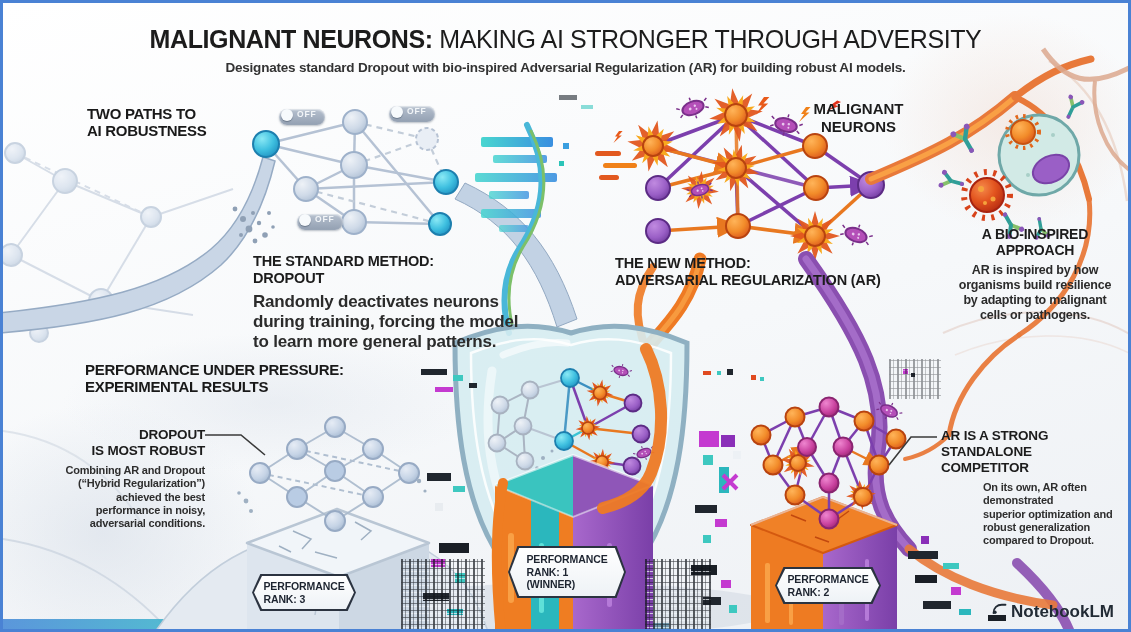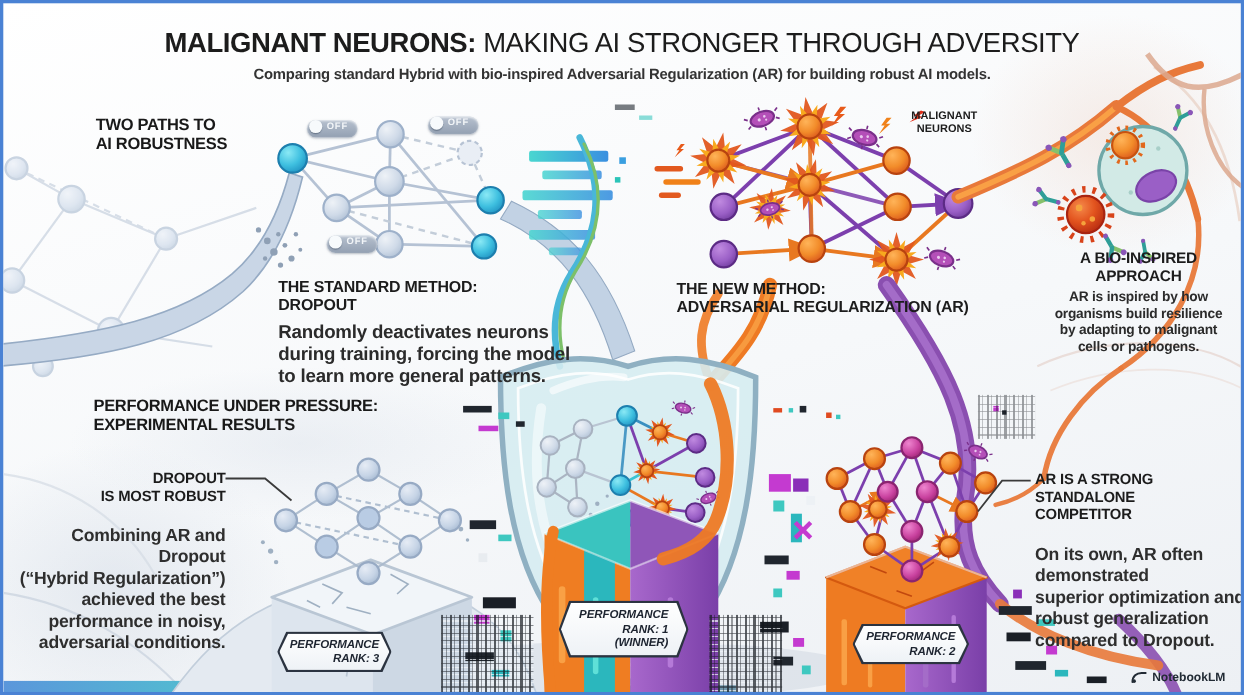--- a/index.html
+++ b/index.html
@@ -20,42 +20,42 @@
   .title-em{font-weight:700;}
   .title-rest{font-weight:400;}
   .t-subtitle{top:57px;left:0;right:0;text-align:center;font-size:13.5px;font-weight:700;color:#333;letter-spacing:-.2px;}
   .h-section{font-size:15px;font-weight:700;line-height:1.12;letter-spacing:-.3px;color:#191919;margin-left:27px;}
   .t-twopaths{left:57px;top:103px;}
   .t-results{left:55px;top:359px;}
   .h-method{font-size:14.5px;font-weight:700;line-height:1.16;letter-spacing:-.2px;}
   .body{font-size:17px;font-weight:700;color:#2b2b2b;line-height:1.2;margin-top:5px;letter-spacing:-.2px;}
   .t-std{left:250px;top:250px;width:310px;text-align:left;}
   .t-new{left:612px;top:252px;width:308px;text-align:left;}
-  .t-mal-label{left:798px;top:97px;width:115px;text-align:center;font-size:10px;font-weight:700;line-height:1.2;}
+  .t-mal-label{left:798px;top:97px;width:115px;text-align:center;font-size:15px;font-weight:700;line-height:1.2;}
   .t-bio{left:944px;top:223px;width:176px;text-align:center;}
   .t-bio .h-method{font-size:14px;}
   .t-bio .body{font-size:12.5px;}
   .note-title{font-size:13.5px;font-weight:700;line-height:1.18;letter-spacing:-.2px;}
-  .note-body{font-size:16px;font-weight:700;color:#2e2e2e;line-height:1.22;margin-top:19px;letter-spacing:-.2px;}
+  .note-body{font-size:11px;font-weight:700;color:#2e2e2e;line-height:1.22;margin-top:5px;letter-spacing:-.2px;padding-left:42px;}
   .t-dropnote{left:0px;top:424px;width:202px;text-align:right;}
   .t-arnote{left:938px;top:425px;width:194px;text-align:left;}
   .toggle{position:absolute;z-index:3;width:46px;height:16px;border-radius:9px;
     background:linear-gradient(#b7c1cf,#93a0b2);box-shadow:inset 0 1px 2px rgba(255,255,255,.7),0 1px 2px rgba(60,75,95,.35);
     display:flex;align-items:flex-start;}
   .knob{width:12px;height:12px;border-radius:50%;background:#f7fafc;margin-left:2px;box-shadow:0 1px 1px rgba(60,75,95,.5);}
   .toggle-label{font-size:8.5px;font-weight:700;color:#f2f5f8;letter-spacing:.8px;margin-left:4px;}
   .badge{position:absolute;z-index:4;background:#2b3340;
     clip-path:polygon(8% 0,92% 0,100% 50%,92% 100%,8% 100%,0 50%);
     filter:drop-shadow(0 2px 2px rgba(40,50,70,.35));}
   .badge-inner{position:absolute;left:2px;top:2px;right:2px;bottom:2px;
     clip-path:polygon(8% 0,92% 0,100% 50%,92% 100%,8% 100%,0 50%);
     background:linear-gradient(#ffffff,#eef2f6);display:flex;align-items:center;justify-content:center;
-    text-align:right;font-size:10.5px;font-weight:700;line-height:1.18;color:#1d2430;letter-spacing:-.1px;font-style:italic;}
-  .brand{position:absolute;z-index:4;right:14px;bottom:7px;display:flex;align-items:center;gap:4px;
-    font-size:11px;font-weight:700;color:#222b35;}
+    text-align:left;font-size:10.5px;font-weight:700;line-height:1.18;color:#1d2430;letter-spacing:-.1px;}
+  .brand{position:absolute;z-index:4;right:14px;bottom:7px;display:flex;align-items:flex-start;gap:4px;
+    font-size:17px;font-weight:700;color:#222b35;}
 </style>
 </head>
 <body>
 
 <div class="frame">
 
   <div class="wash" style="left:880px;top:10px;width:260px;height:220px;background:radial-gradient(closest-side,rgba(240,219,208,.5),rgba(240,219,208,0));"></div>
   <div class="wash" style="left:-60px;top:400px;width:320px;height:260px;background:radial-gradient(closest-side,rgba(205,214,226,.45),rgba(205,214,226,0));"></div>
   <div class="wash" style="left:60px;top:330px;width:420px;height:140px;background:radial-gradient(closest-side,rgba(215,222,232,.4),rgba(215,222,232,0));"></div>
 
@@ -605,21 +605,21 @@
     </g>
   </svg>
 
   <div class="noise" style="left:398px;top:556px;width:84px;height:76px;"></div>
   <div class="noise" style="left:642px;top:556px;width:66px;height:76px;"></div>
   <div class="noise" style="left:886px;top:356px;width:52px;height:40px;opacity:.45;"></div>
 
   <div class="txt t-title">
     <span class="title-em">MALIGNANT NEURONS:</span><span class="title-rest"> MAKING AI STRONGER THROUGH ADVERSITY</span>
   </div>
-  <div class="txt t-subtitle">Comparing standard Hybrid with bio-inspired Adversarial Regularization (AR) for building robust AI models.</div>
+  <div class="txt t-subtitle">Designates standard Dropout with bio-inspired Adversarial Regularization (AR) for building robust AI models.</div>
 
   <div class="txt t-twopaths h-section pre">TWO PATHS TO
 AI ROBUSTNESS</div>
 
   <div class="toggle" style="left:276px;top:106px;">
     <span class="knob"></span>
     <span class="toggle-label">OFF</span>
   </div>
   <div class="toggle" style="left:386px;top:103px;">
     <span class="knob"></span>

